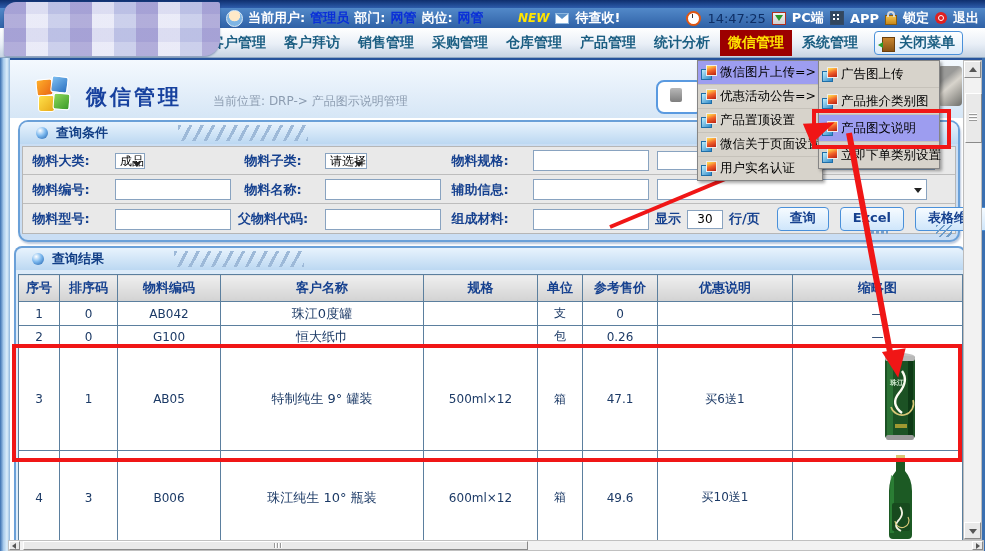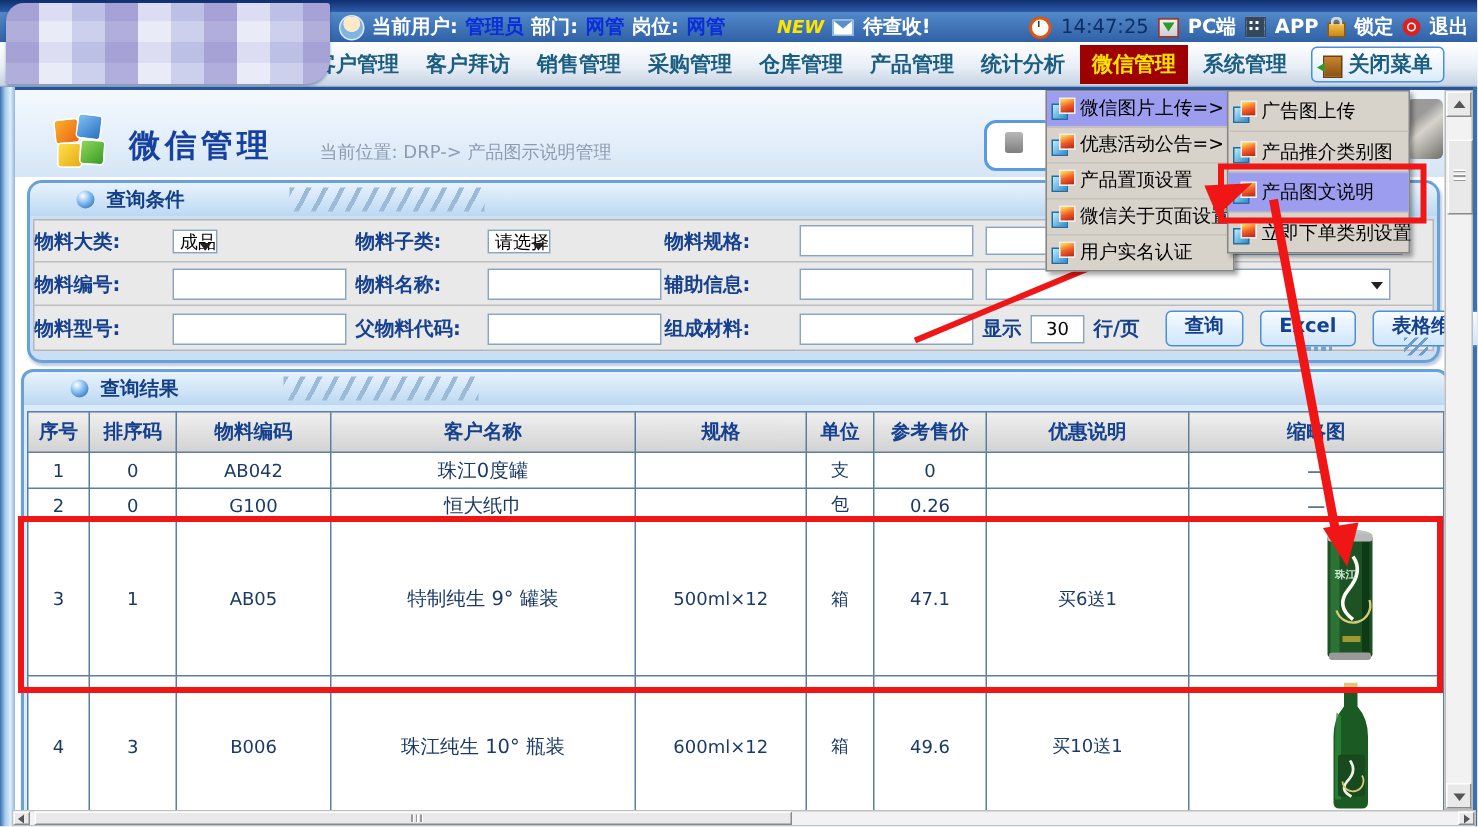--- a/index.html
+++ b/index.html
@@ -69,35 +69,35 @@
   #breadcrumb{position:absolute;left:213px;top:93px;font-size:12px;color:#8c9cb0;}
   #partial-button{position:absolute;left:656px;top:80px;width:44px;height:30px;border:2px solid #5a9ae0;
       border-radius:8px;background:#fff;}
   #partial-button::after{content:"";position:absolute;left:12px;top:6px;width:12px;height:14px;
       background:linear-gradient(#b8b8b8,#7e7e7e);border-radius:2px;}
   
   .panel{position:absolute;border:2px solid #6aa0d8;background:#cadef4;border-radius:10px;
       box-shadow:1px 2px 2px rgba(60,100,160,.35);}
   #query-panel{left:18px;top:120px;width:938px;height:118px;}
   #result-panel{left:14px;top:246px;width:948px;height:294px;border-bottom:none;border-radius:8px 8px 0 0;overflow:hidden;background:#dcebf9;}
-  .panel-header{height:22px;display:flex;align-items:center;padding-left:31px;
+  .panel-header{height:22px;display:flex;align-items:center;padding-left:16px;
       background:linear-gradient(#e8f3fd,#bcd8f2);border-radius:8px 8px 0 0;}
   .ball-icon{width:12px;height:12px;border-radius:50%;flex:none;
       background:radial-gradient(circle at 35% 30%,#ffffff,#7db9ef 45%,#1a5ba8);}
   .panel-title{margin-left:8px;font-size:13px;font-weight:bold;color:#123f86;}
   .stripes{margin-left:70px;width:130px;height:16px;
       background:repeating-linear-gradient(118deg,#9db9d8 0 3px,transparent 3px 10px);}
   .panel-body{position:absolute;left:2px;right:2px;top:24px;bottom:6px;background:#e9e9e9;border:1px solid #b6b6b6;}
   .corner-deco{position:absolute;right:6px;bottom:3px;width:16px;height:12px;
       background:repeating-linear-gradient(135deg,#6f9cc8 0 2px,transparent 2px 5px);}
   .dots-deco{position:absolute;right:70px;bottom:6px;width:22px;height:3px;
       background:repeating-linear-gradient(90deg,#7aa0c8 0 3px,transparent 3px 5px);}
   
   .f-row{position:absolute;left:0;right:0;height:28px;border-bottom:1px solid #bdbdbd;display:flex;align-items:center;box-sizing:border-box;}
-  .f-label{text-align:left;font-weight:bold;font-size:13px;color:#16418f;padding-right:16px;box-sizing:border-box;flex:none;white-space:nowrap;}
+  .f-label{text-align:center;font-weight:bold;font-size:13px;color:#16418f;padding-right:16px;box-sizing:border-box;flex:none;white-space:nowrap;}
   .w1{width:92px;}.w2{width:88px;}.w3{width:90px;}
   .fcell{width:122px;flex:none;}.fcell2{width:118px;flex:none;}.fcell3{width:116px;flex:none;}
   .tb{height:17px;border:1px solid #89a3c0;background:#fff;font-size:12px;padding:1px 3px;width:108px;
       font-family:inherit;color:#222;}
   .sel{position:relative;height:19px;width:112px;border:1px solid #89a3c0;background:#fff;
       font-size:12px;line-height:19px;padding-left:4px;box-sizing:content-box;}
   .sel .arr{position:absolute;right:3px;top:8px;width:0;height:0;border:4px solid transparent;border-top:5px solid #222;}
   .zone{flex:1;display:flex;align-items:center;justify-content:flex-end;padding-right:14px;}
   .zone .tb-wide{flex:1;margin:0 6px 0 8px;height:17px;border:1px solid #89a3c0;background:#fff;}
   .sel-wide{position:relative;flex:1;margin:0 14px 0 8px;height:19px;border:1px solid #89a3c0;background:#fff;}

